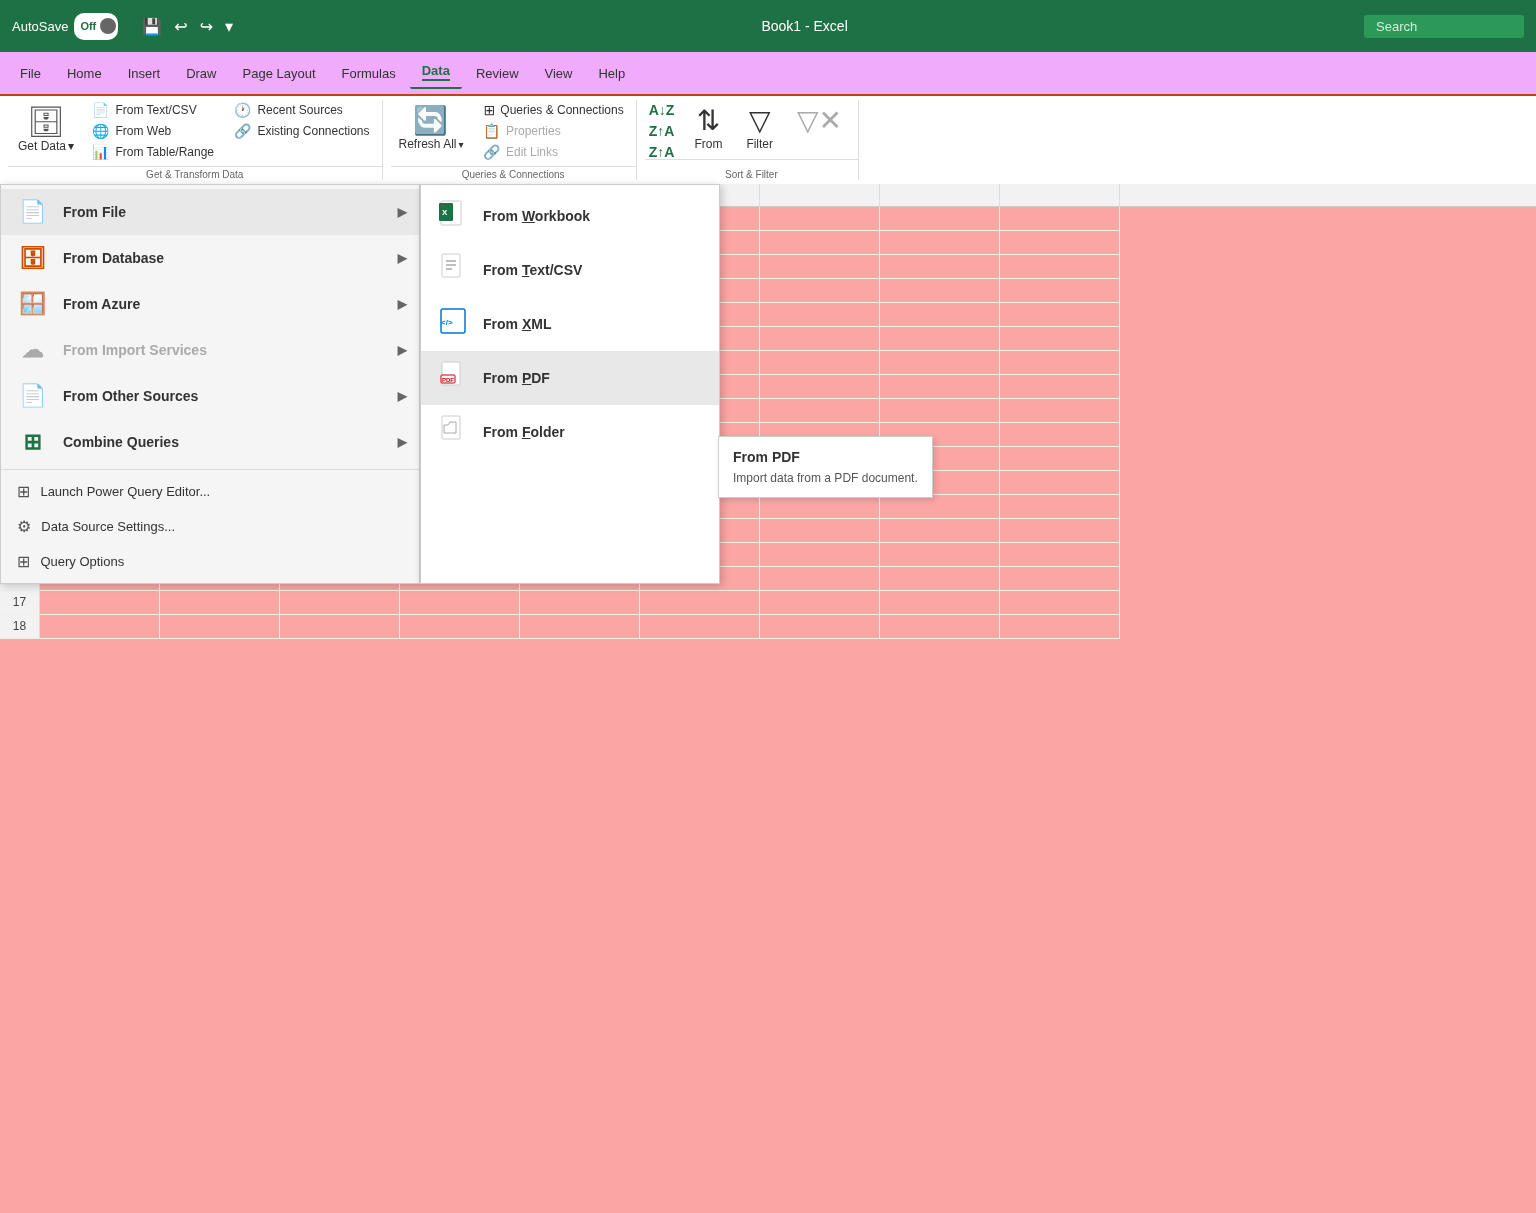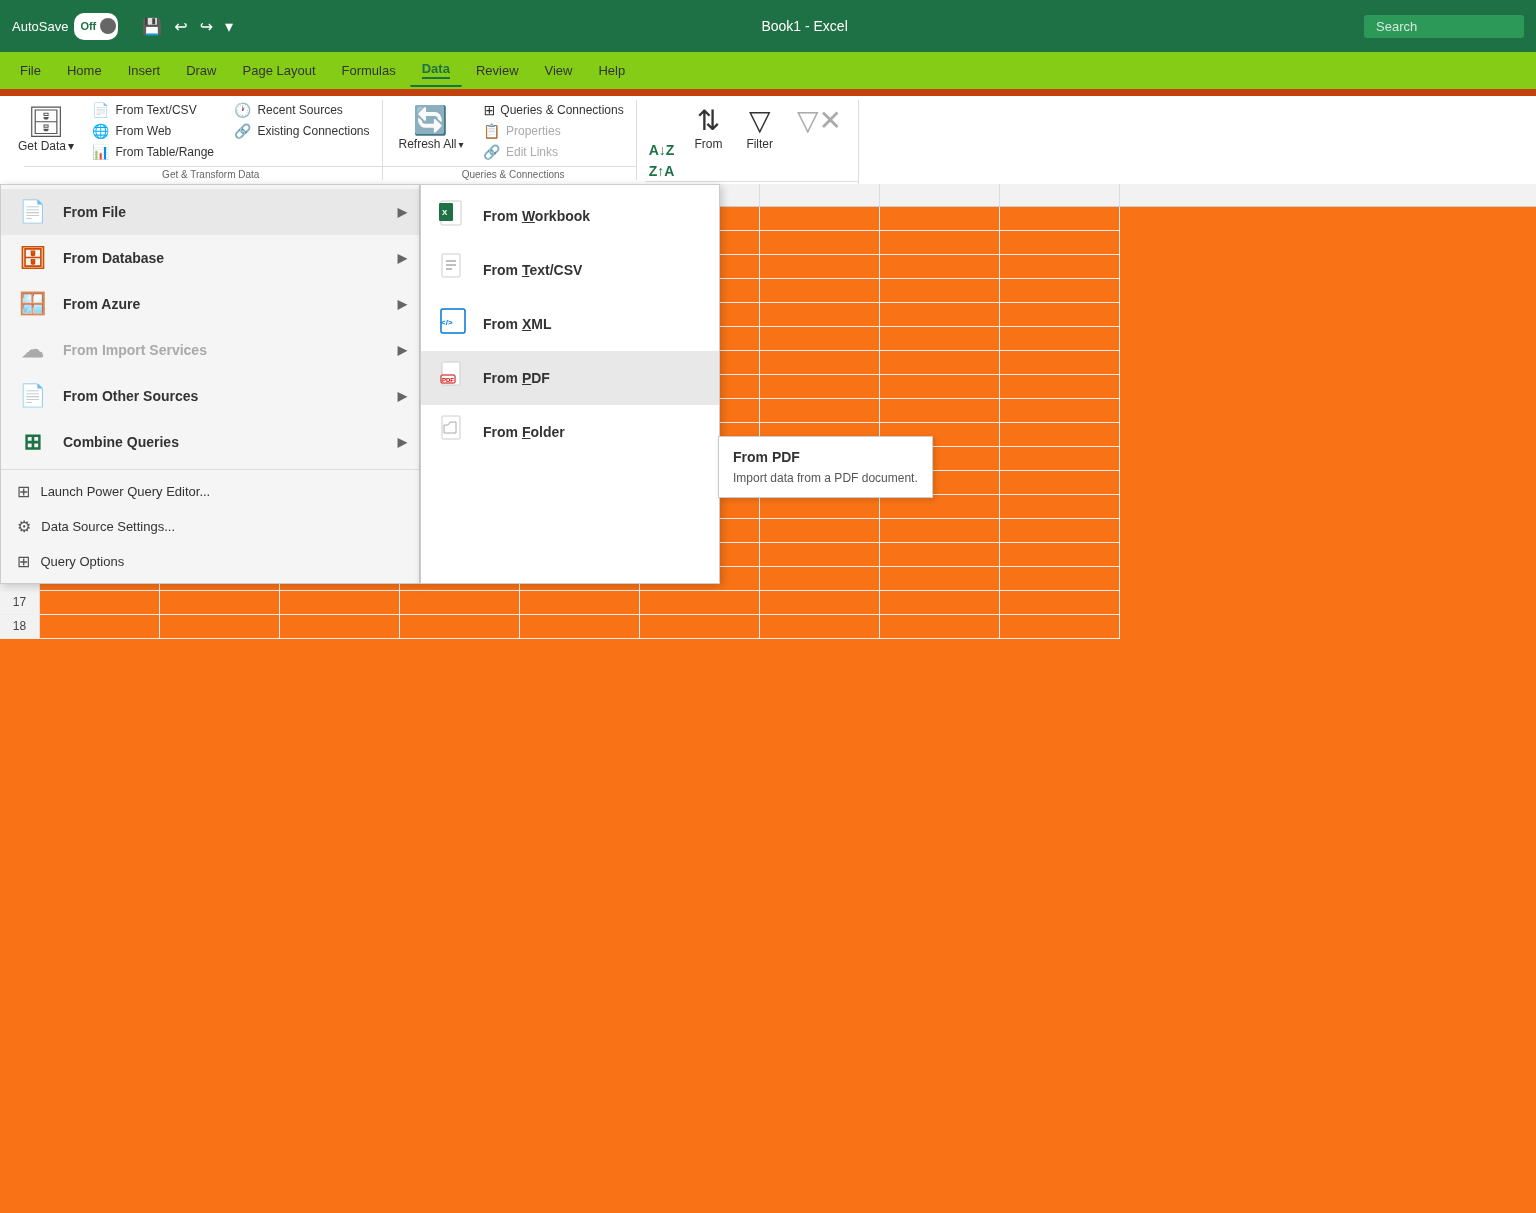--- a/index.html
+++ b/index.html
@@ -39,26 +39,26 @@
       padding: 4px 12px;
       font-size: 13px;
       width: 160px;
     }
     .search-box::placeholder { color: rgba(255,255,255,0.8); }
     .undo-redo { display: flex; align-items: center; gap: 4px; margin: 0 8px; }
     .toolbar-icon { color: white; font-size: 16px; cursor: pointer; padding: 2px 4px; }
 
     
     .menu-bar {
-      background: #84cc16;
+      background: #f0abfc;
       height: 44px;
       display: flex;
       align-items: center;
       padding: 0 8px;
-      border-bottom: 7px solid #c2410c;
+      border-bottom: 2px solid #c2410c;
       gap: 2px;
     }
     .menu-item {
       padding: 6px 12px;
       cursor: pointer;
       font-size: 13px;
       color: #333;
       border-radius: 2px;
     }
     .menu-item.active { color: #1e7145; border-bottom: 2px solid #1e7145; font-weight: 600; }
@@ -206,21 +206,21 @@
     .tooltip-title { font-size: 14px; font-weight: 600; color: #333; margin-bottom: 6px; }
     .tooltip-desc { font-size: 12px; color: #555; }
 
     
     .spreadsheet {
       position: absolute;
       top: 184px;
       left: 0;
       right: 0;
       bottom: 0;
-      background: #f97316;
+      background: #fca5a5;
       z-index: 0;
     }
     .col-headers {
       display: flex;
       background: #f2f2f2;
       border-bottom: 1px solid #ccc;
       margin-left: 40px;
     }
     .col-header {
       width: 120px; min-width: 120px;
@@ -307,21 +307,21 @@
     <div class="ribbon-col" style="margin-left:8px;">
       <div class="ribbon-btn-small">
         <span class="icon">🕐</span>
         <span>Recent Sources</span>
       </div>
       <div class="ribbon-btn-small">
         <span class="icon">🔗</span>
         <span>Existing Connections</span>
       </div>
     </div>
-    <div class="ribbon-area-label" style="position:absolute; bottom:0; left:16px; right:0; font-size:10px; color:#666; text-align:center; border-top:1px solid #ddd; padding-top:2px;">Get &amp; Transform Data</div>
+    <div class="ribbon-area-label" style="position:absolute; bottom:0; left:0; right:0; font-size:10px; color:#666; text-align:center; border-top:1px solid #ddd; padding-top:2px;">Get &amp; Transform Data</div>
   </div>
 
   <div class="ribbon-section" style="padding-right:8px; border-right:1px solid #ddd; margin-right:8px; min-height:80px; position:relative;">
     <div class="ribbon-btn-large">
       <div style="font-size:28px;">🔄</div>
       <div style="display:flex;align-items:center;gap:2px;">
         <span style="font-size:12px;">Refresh All</span>
         <span style="font-size:10px;">▾</span>
       </div>
     </div>
@@ -338,21 +338,21 @@
         <span style="font-size:14px;">🔗</span>
         <span style="font-size:12px;">Edit Links</span>
       </div>
     </div>
     <div class="ribbon-area-label" style="position:absolute; bottom:0; left:0; right:0; font-size:10px; color:#666; text-align:center; border-top:1px solid #ddd; padding-top:2px;">Queries &amp; Connections</div>
   </div>
 
   <div class="ribbon-section" style="padding-right:8px; border-right:1px solid #ddd; margin-right:8px; min-height:80px; position:relative;">
     <div class="ribbon-col" style="margin-right:4px;">
       <div class="ribbon-btn-small">
-        <span style="color:#1e7145; font-size:14px; font-weight:bold;margin-top:40px;">A↓Z</span>
+        <span style="color:#1e7145; font-size:14px; font-weight:bold;">A↓Z</span>
       </div>
       <div class="ribbon-btn-small">
         <span style="color:#1e7145; font-size:14px; font-weight:bold;">Z↑A</span>
       </div>
       <div class="ribbon-btn-small">
         <span style="color:#1e7145; font-size:14px; font-weight:bold;">Z↑A</span>
       </div>
     </div>
     <div class="sf-btn">
       <div style="font-size:28px;">⇅</div>

